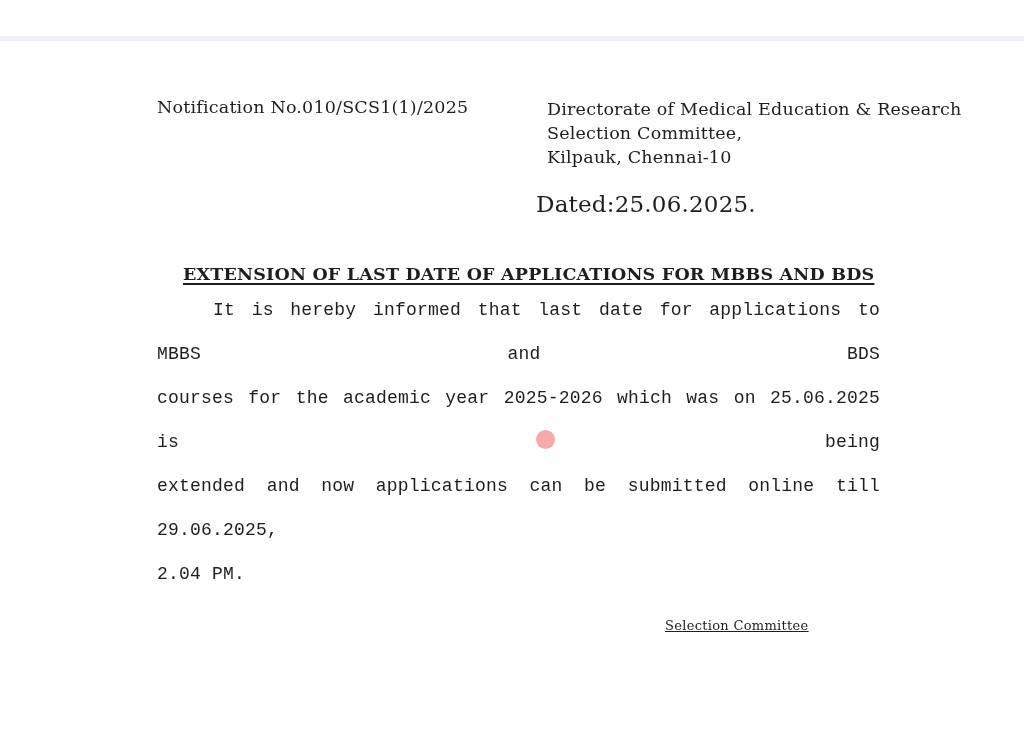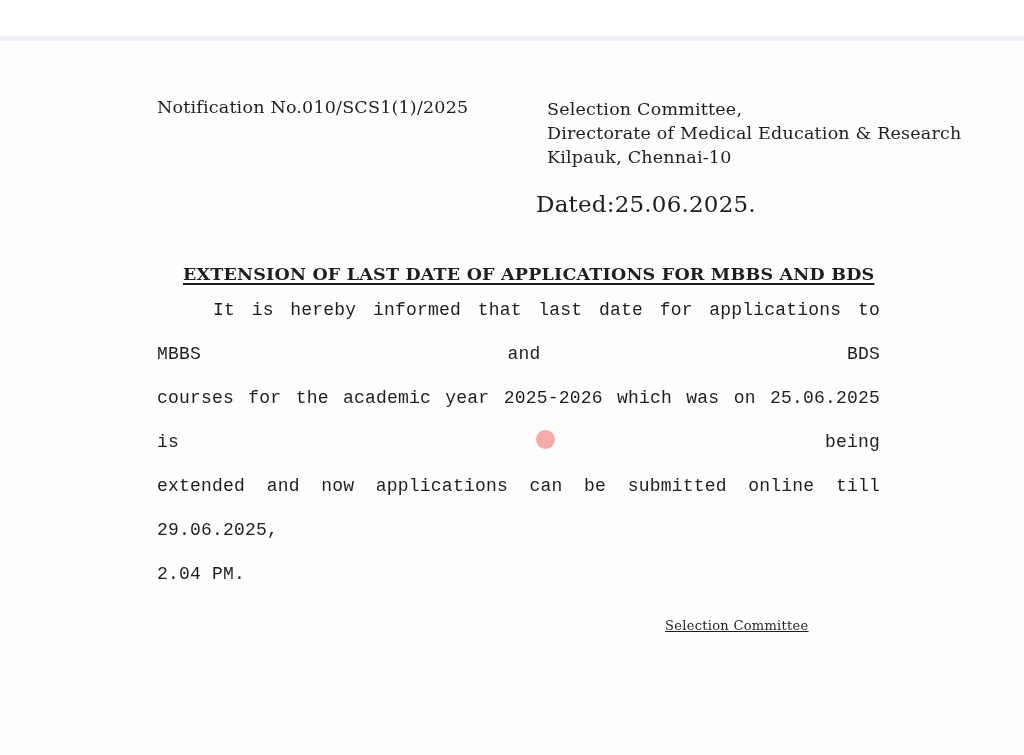--- a/index.html
+++ b/index.html
@@ -93,22 +93,22 @@
 </head>
 <body>
 
 <div class="page" style="background: rgb(254, 254, 254); color: rgb(30, 30, 30);">
 
   <div class="top-strip" style="background: rgb(240, 239, 248);"></div>
 
   <div class="notification-no">Notification No.010/SCS1(1)/2025</div>
 
   <div class="issuer-block">
+    <div>Directorate of Medical Education &amp; Research</div>
     <div>Selection Committee,</div>
-    <div>Directorate of Medical Education &amp; Research</div>
     <div>Kilpauk, Chennai-10</div>
   </div>
 
   <div class="dated">Dated:25.06.2025.</div>
 
   <div class="heading">EXTENSION OF LAST DATE OF APPLICATIONS FOR MBBS AND BDS</div>
 
   <div class="body-para">
     <div class="body-line first">It is hereby informed that last date for applications to MBBS and BDS</div>
     <div class="body-line">courses for the academic year 2025-2026 which was on 25.06.2025 is being</div>

